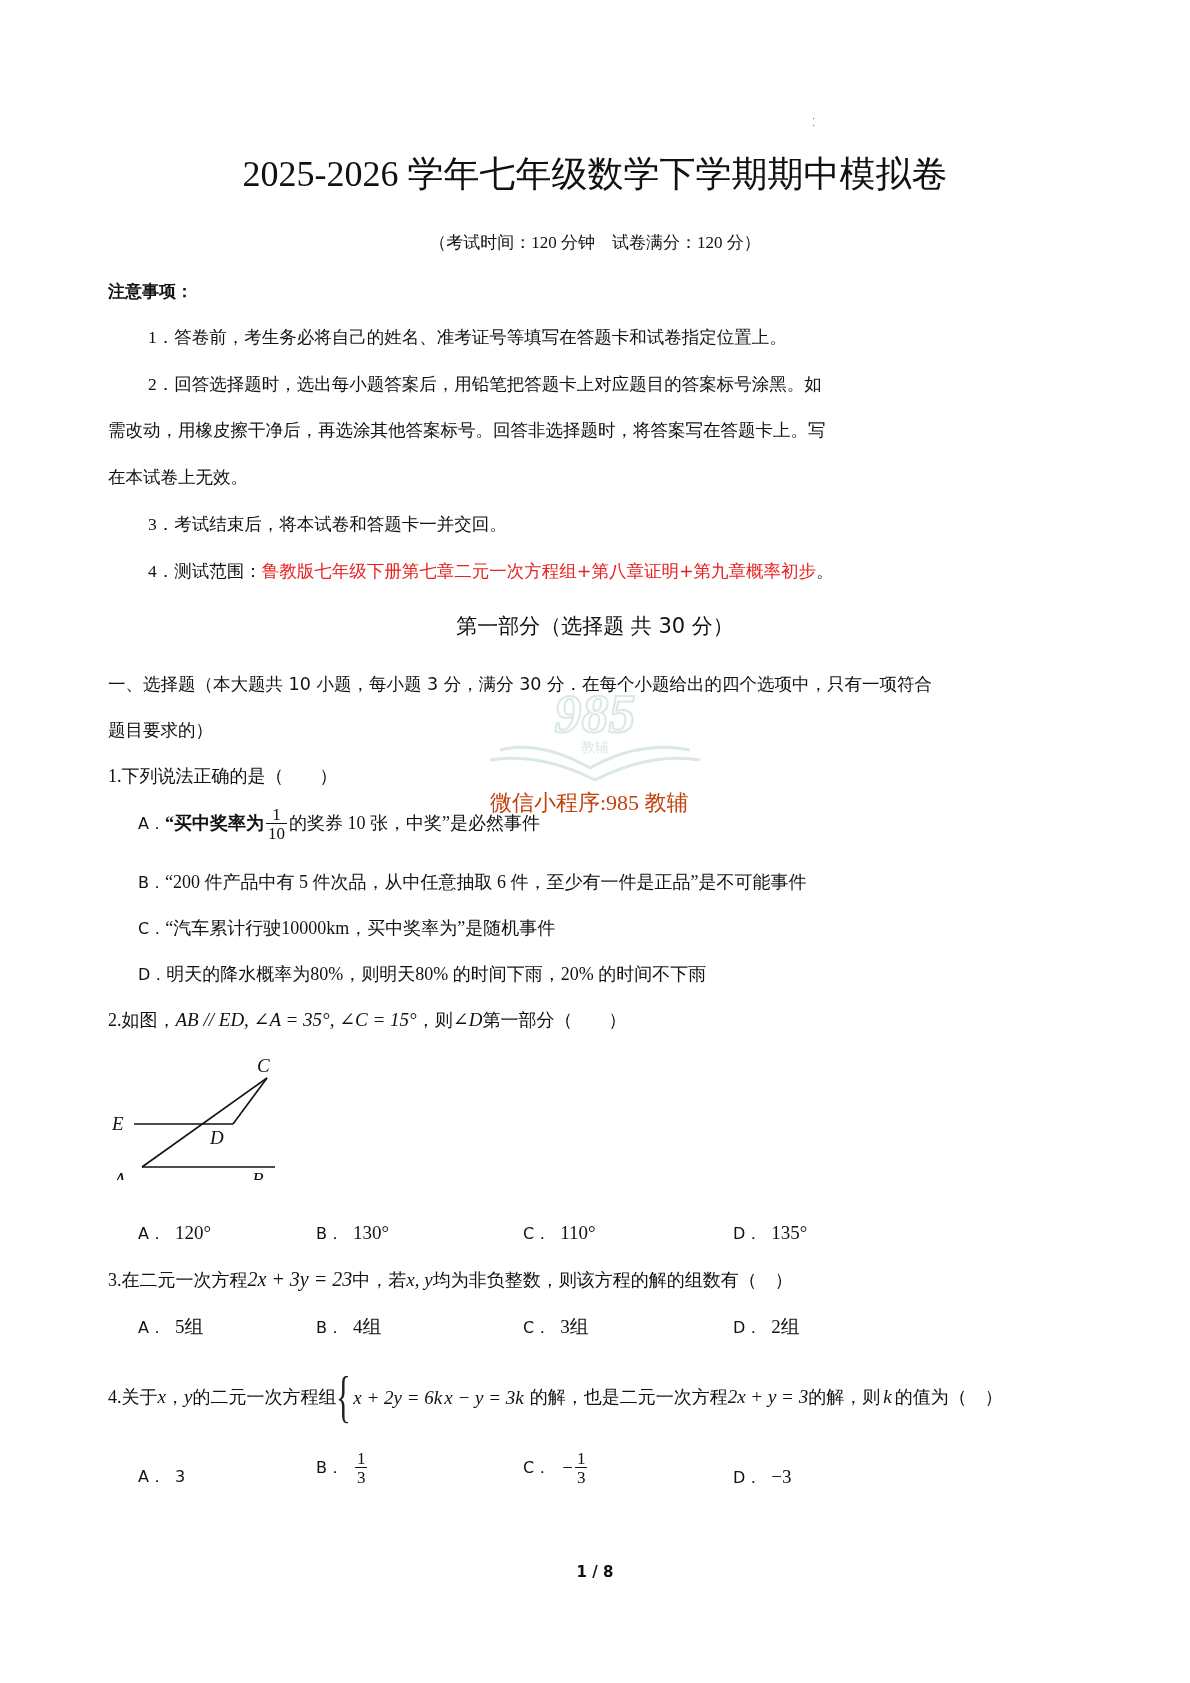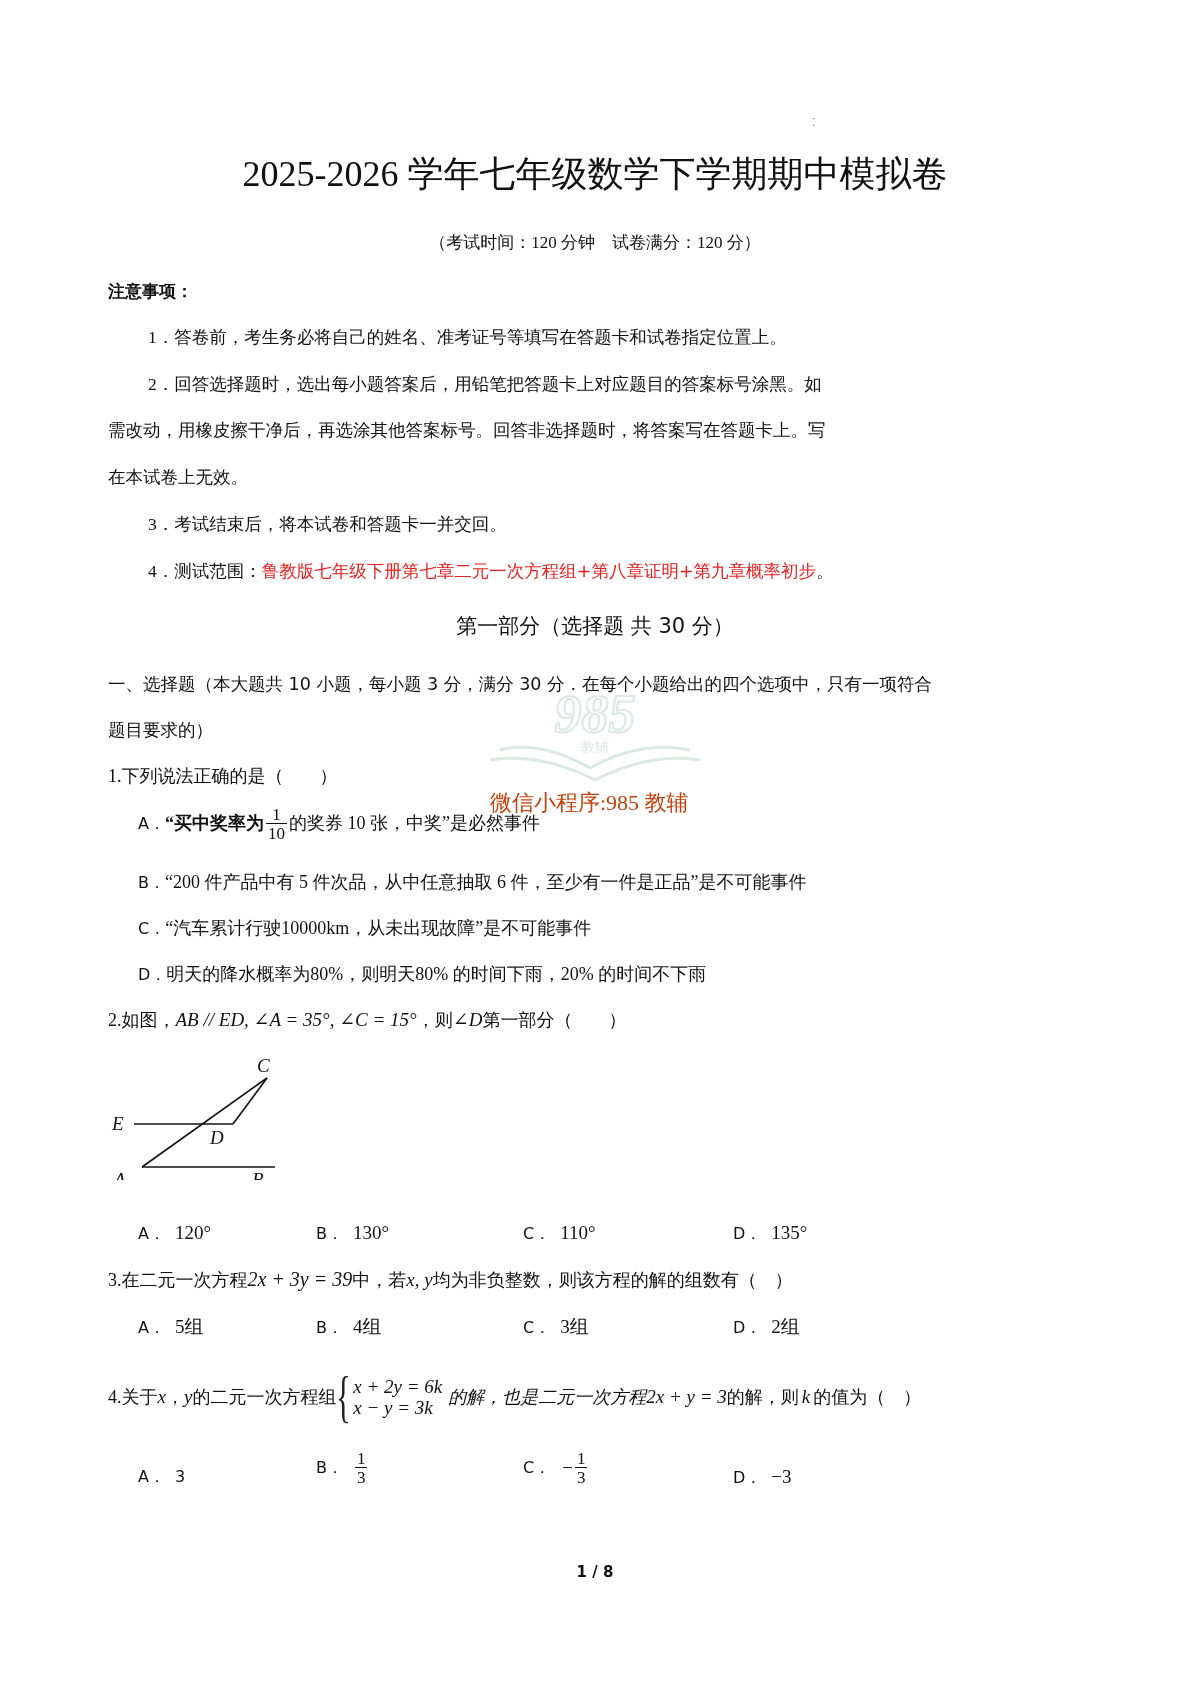--- a/index.html
+++ b/index.html
@@ -20,21 +20,21 @@
   .frac { display: inline-block; vertical-align: middle; text-align: center; font-family: "Liberation Serif", serif; line-height: 1; margin: 0 2px; }
   .frac .num { display: block; padding: 0 2px; font-size: 17px; }
   .frac .den { display: block; border-top: 1px solid #111; padding: 1px 2px 0; font-size: 17px; }
 
   .opt-row .opt { position: absolute; font-size: 17px; }
   .opt-label { font-family: "DejaVu Sans", sans-serif; font-size: 16px; }
   .opt-val { font-family: "Liberation Serif", serif; font-size: 19px; margin-left: 10px; }
 
   .system { display: inline-flex; align-items: center; vertical-align: middle; font-family: "Liberation Serif", serif; font-style: italic; }
   .brace { font-size: 56px; font-style: normal; line-height: 1; transform: scaleX(0.55); margin: 0 -4px 0 -6px; font-weight: 100; color: #222; }
-  .eqs { display: flex; flex-direction: column; gap: 2px; font-size: 19px; line-height: 1; }
+  .eqs { display: flex; flex-direction: row; gap: 2px; font-size: 19px; line-height: 1; }
 
   .watermark { left: 480px; top: 680px; width: 230px; height: 140px; pointer-events: none; }
   .wm-text { position: absolute; left: 10px; top: 108px; font-size: 22px; color: #c2410c; font-family: "Liberation Serif", serif; }
 
   .page-num { left: 0; width: 1190px; top: 1563px; text-align: center; font-size: 15px; font-weight: bold; }
 </style>
 </head>
 <body>
 
 <div>
@@ -83,21 +83,21 @@
 
   <div class="abs line" style="left:138px; top:806px;">
     <span class="opt-label">A．</span><span class="serif" style="font-size:18px;font-weight:bold;">“买中奖率为</span><span class="frac"><span class="num">1</span><span class="den">10</span></span><span class="serif" style="font-size:18px;">的奖券 10 张，中奖”是必然事件</span>
   </div>
 
   <div class="abs line" style="left:138px; top:870px;">
     <span class="opt-label">B．</span><span class="serif" style="font-size:18px;">“200 件产品中有 5 件次品，从中任意抽取 6 件，至少有一件是正品”是不可能事件</span>
   </div>
 
   <div class="abs line" style="left:138px; top:916px;">
-    <span class="opt-label">C．</span><span class="serif" style="font-size:18px;">“汽车累计行驶10000km，从未出现故障”是不可能事件</span>
+    <span class="opt-label">C．</span><span class="serif" style="font-size:18px;">“汽车累计行驶10000km，买中奖率为”是随机事件</span>
   </div>
 
   <div class="abs line" style="left:138px; top:962px;">
     <span class="opt-label">D．</span><span class="serif" style="font-size:18px;">明天的降水概率为80%，则明天80% 的时间下雨，20% 的时间不下雨</span>
   </div>
 
   <div class="abs line serif" style="left:108px; top:1008px; font-size:18px;">
     <span>2.如图，</span><span class="italic" style="font-size:19px;">AB // ED, ∠A = 35°, ∠C = 15°</span><span>，则</span><span class="italic" style="font-size:19px;">∠D</span><span>第一部分（　　）</span>
   </div>
 
@@ -118,21 +118,21 @@
   </svg>
 
   <div class="opt-row">
     <div class="opt abs" style="left:138px; top:1222px;"><span class="opt-label">A．</span><span class="opt-val">120°</span></div>
     <div class="opt abs" style="left:316px; top:1222px;"><span class="opt-label">B．</span><span class="opt-val">130°</span></div>
     <div class="opt abs" style="left:523px; top:1222px;"><span class="opt-label">C．</span><span class="opt-val">110°</span></div>
     <div class="opt abs" style="left:733px; top:1222px;"><span class="opt-label">D．</span><span class="opt-val">135°</span></div>
   </div>
 
   <div class="abs line serif" style="left:108px; top:1268px; font-size:18px;">
-    <span>3.在二元一次方程</span><span class="italic" style="font-size:20px;">2x + 3y = 39</span><span>中，若</span><span class="italic" style="font-size:19px;">x, y</span><span>均为非负整数，则该方程的解的组数有（　）</span>
+    <span>3.在二元一次方程</span><span class="italic" style="font-size:20px;">2x + 3y = 23</span><span>中，若</span><span class="italic" style="font-size:19px;">x, y</span><span>均为非负整数，则该方程的解的组数有（　）</span>
   </div>
 
   <div class="opt-row">
     <div class="opt abs" style="left:138px; top:1314px;"><span class="opt-label">A．</span><span class="opt-val">5组</span></div>
     <div class="opt abs" style="left:316px; top:1314px;"><span class="opt-label">B．</span><span class="opt-val">4组</span></div>
     <div class="opt abs" style="left:523px; top:1314px;"><span class="opt-label">C．</span><span class="opt-val">3组</span></div>
     <div class="opt abs" style="left:733px; top:1314px;"><span class="opt-label">D．</span><span class="opt-val">2组</span></div>
   </div>
 
   <div class="abs line serif" style="left:108px; top:1362px; font-size:18px; display:flex; align-items:center; height:70px;">
@@ -141,21 +141,21 @@
       <span>，</span>
       <span class="italic" style="font-size:19px;">y</span>
       <span>的二元一次方程组</span>
     <span class="system">
       <span class="brace">{</span>
       <span class="eqs">
         <span>x + 2y = 6k</span>
         <span>x − y = 3k</span>
       </span>
     </span>
-    <span style="margin-left:6px;font-style:italic;">的解，也是二元一次方程</span>
+    <span style="margin-left:6px;">的解，也是二元一次方程</span>
       <span class="italic" style="font-size:19px;">2x + y = 3</span>
       <span>的解，则</span>
       <span class="italic" style="font-size:19px; margin:0 3px;">k</span>
       <span>的值为（　）</span>
   </div>
 
   <div class="opt-row">
     <div class="opt abs" style="left:138px; top:1466px;"><span class="opt-label">A．</span><span class="opt-label" style="margin-left:10px;">3</span></div>
     <div class="opt abs" style="left:316px; top:1450px; display:flex; align-items:center;">
         <span class="opt-label">B．</span>

